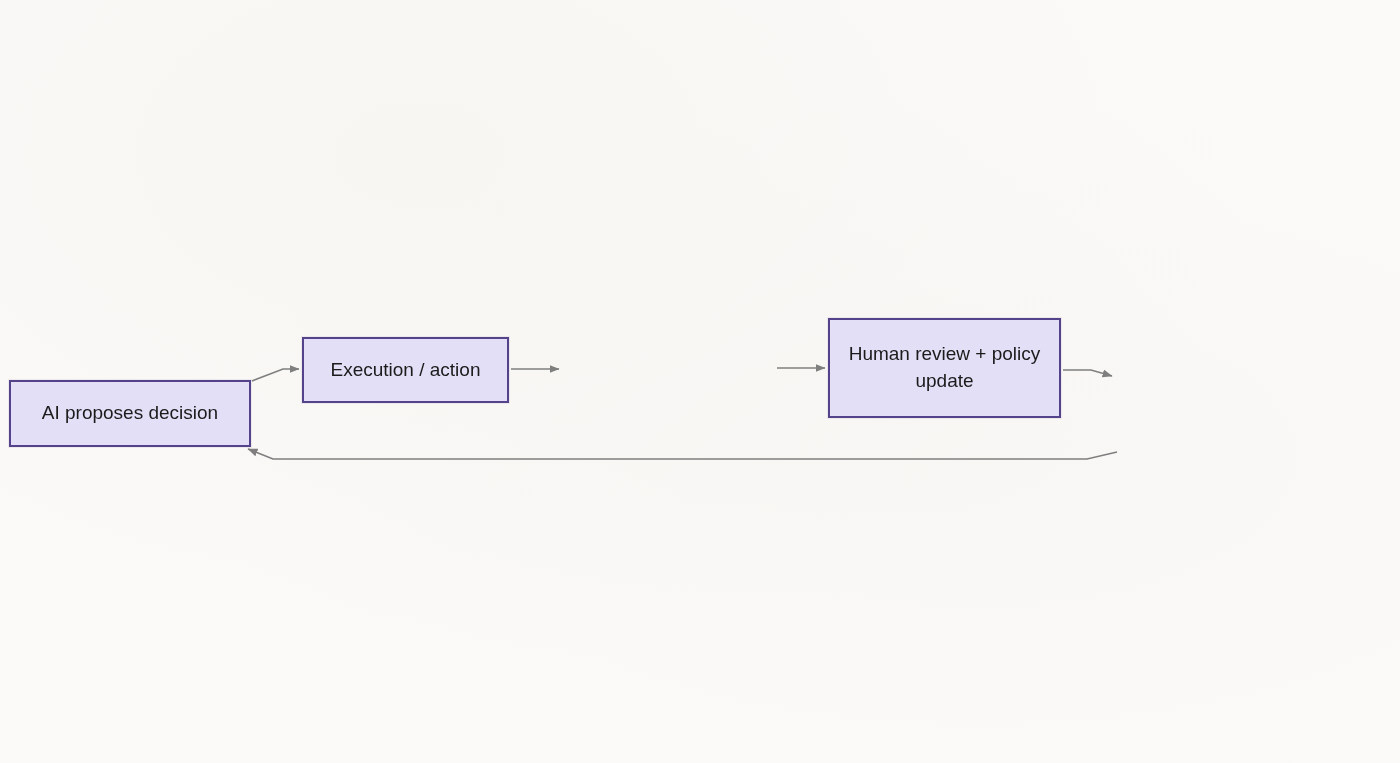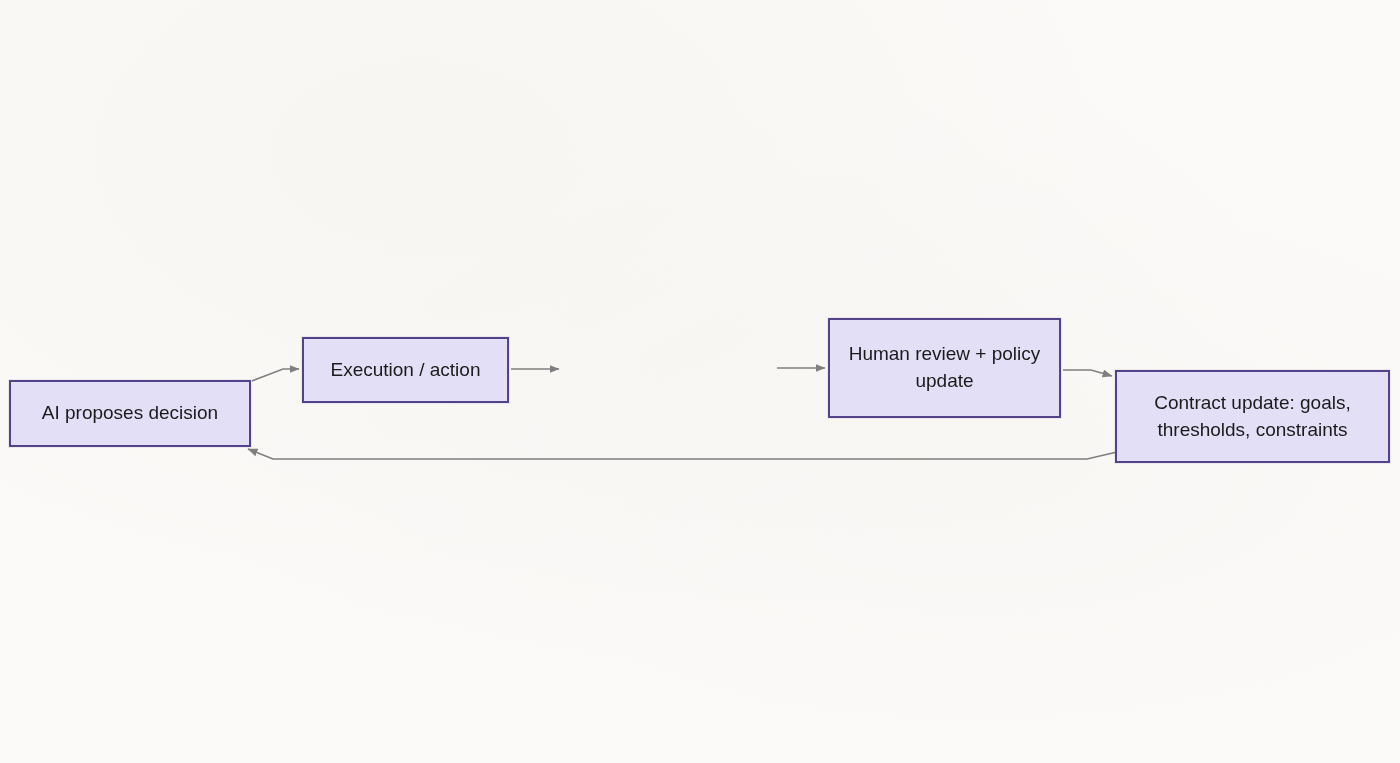--- a/index.html
+++ b/index.html
@@ -75,17 +75,14 @@
 
   <div class="node" id="node-execution-action">
     <span class="node-label">Execution / action</span>
   </div>
 
 
   <div class="node" id="node-human-review-policy">
     <span class="node-label">Human review + policy update</span>
   </div>
 
-  <div class="node" id="node-contract-update">
-    <span class="node-label">Contract update: goals, thresholds, constraints</span>
-  </div>
 
 </div>
 
 </body></html>

